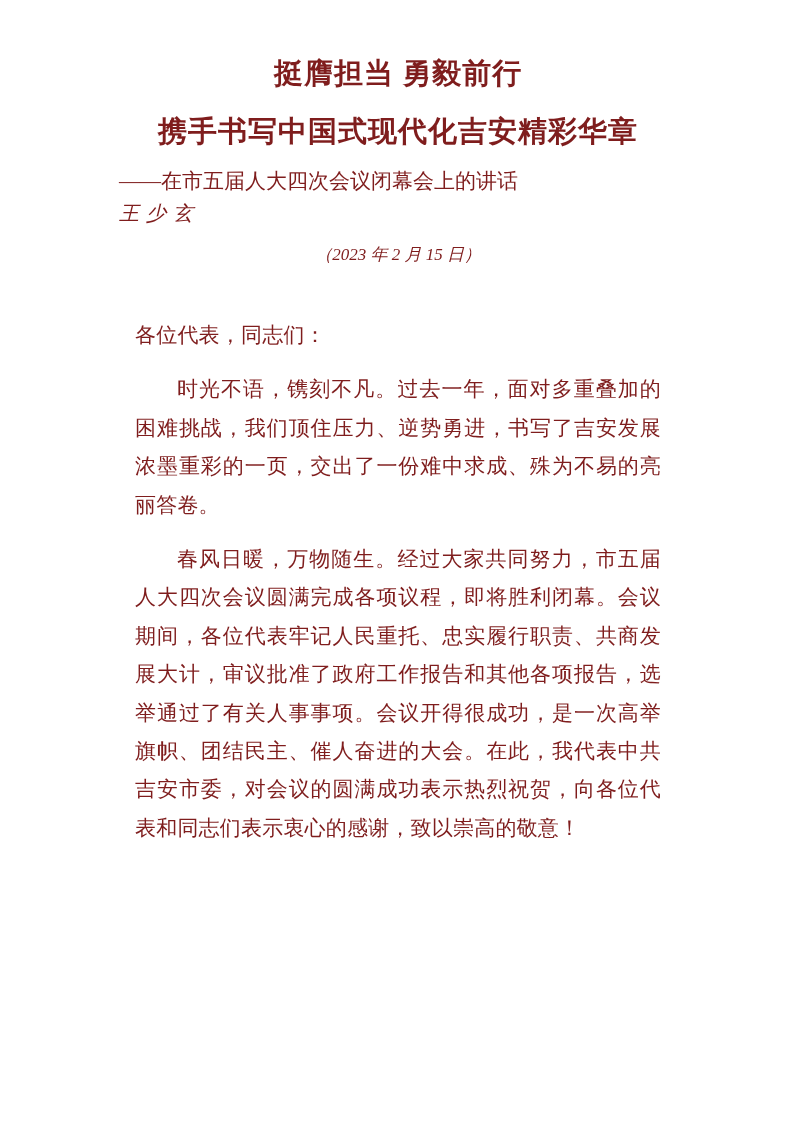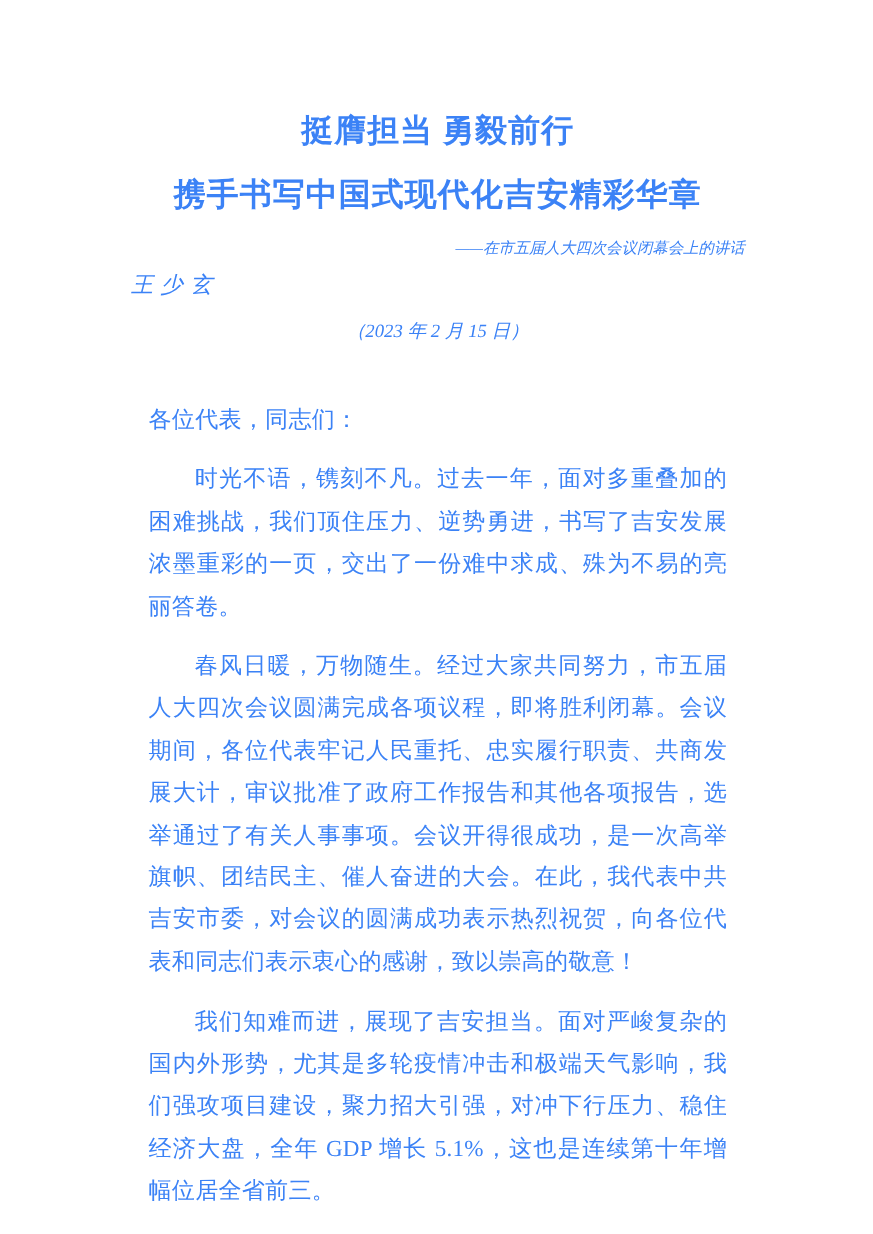--- a/index.html
+++ b/index.html
@@ -11,41 +11,40 @@
     width: 794px;
     height: 1122px;
     overflow: hidden;
   }
   .page {
     position: relative;
     width: 794px;
     height: 1122px;
     box-sizing: border-box;
     background: #ffffff;
-    color: #3b82f6;
-    padding: 104px 117px 0 119px;
+    color: #7f1d1d;
+    padding: 58px 117px 0 119px;
     font-family: "Liberation Serif", "DejaVu Serif", serif;
   }
   .title {
     margin: 0;
     text-align: center;
     font-size: 29px;
     line-height: 30px;
     font-weight: 700;
     letter-spacing: 1px;
     white-space: nowrap;
   }
   .title-1 { margin-bottom: 28px; }
   .title-2 { margin-bottom: 22px; }
   .subtitle {
     margin: 0 0 6px 0;
-    text-align: right;
-    font-size: 14px;
+    text-align: left;
+    font-size: 21px;
     line-height: 26px;
-    font-style: italic;
     white-space: nowrap;
   }
   .author {
     margin: 0 0 16px 0;
     text-align: left;
     font-size: 20px;
     line-height: 26px;
     font-style: italic;
     letter-spacing: 7px;
   }
@@ -79,15 +78,14 @@
   <h1 class="title title-1">挺膺担当 勇毅前行</h1>
   <h1 class="title title-2">携手书写中国式现代化吉安精彩华章</h1>
   <div class="subtitle">——在市五届人大四次会议闭幕会上的讲话</div>
   <div class="author">王少玄</div>
   <div class="date">（2023 年 2 月 15 日）</div>
 
   <div class="doc-body">
     <p class="salutation">各位代表，同志们：</p>
     <p>时光不语，镌刻不凡。过去一年，面对多重叠加的困难挑战，我们顶住压力、逆势勇进，书写了吉安发展浓墨重彩的一页，交出了一份难中求成、殊为不易的亮丽答卷。</p>
     <p>春风日暖，万物随生。经过大家共同努力，市五届人大四次会议圆满完成各项议程，即将胜利闭幕。会议期间，各位代表牢记人民重托、忠实履行职责、共商发展大计，审议批准了政府工作报告和其他各项报告，选举通过了有关人事事项。会议开得很成功，是一次高举旗帜、团结民主、催人奋进的大会。在此，我代表中共吉安市委，对会议的圆满成功表示热烈祝贺，向各位代表和同志们表示衷心的感谢，致以崇高的敬意！</p>
-    <p>我们知难而进，展现了吉安担当。面对严峻复杂的国内外形势，尤其是多轮疫情冲击和极端天气影响，我们强攻项目建设，聚力招大引强，对冲下行压力、稳住经济大盘，全年 GDP 增长 5.1%，这也是连续第十年增幅位居全省前三。</p>
   </div>
 </div>
 
 </body></html>

